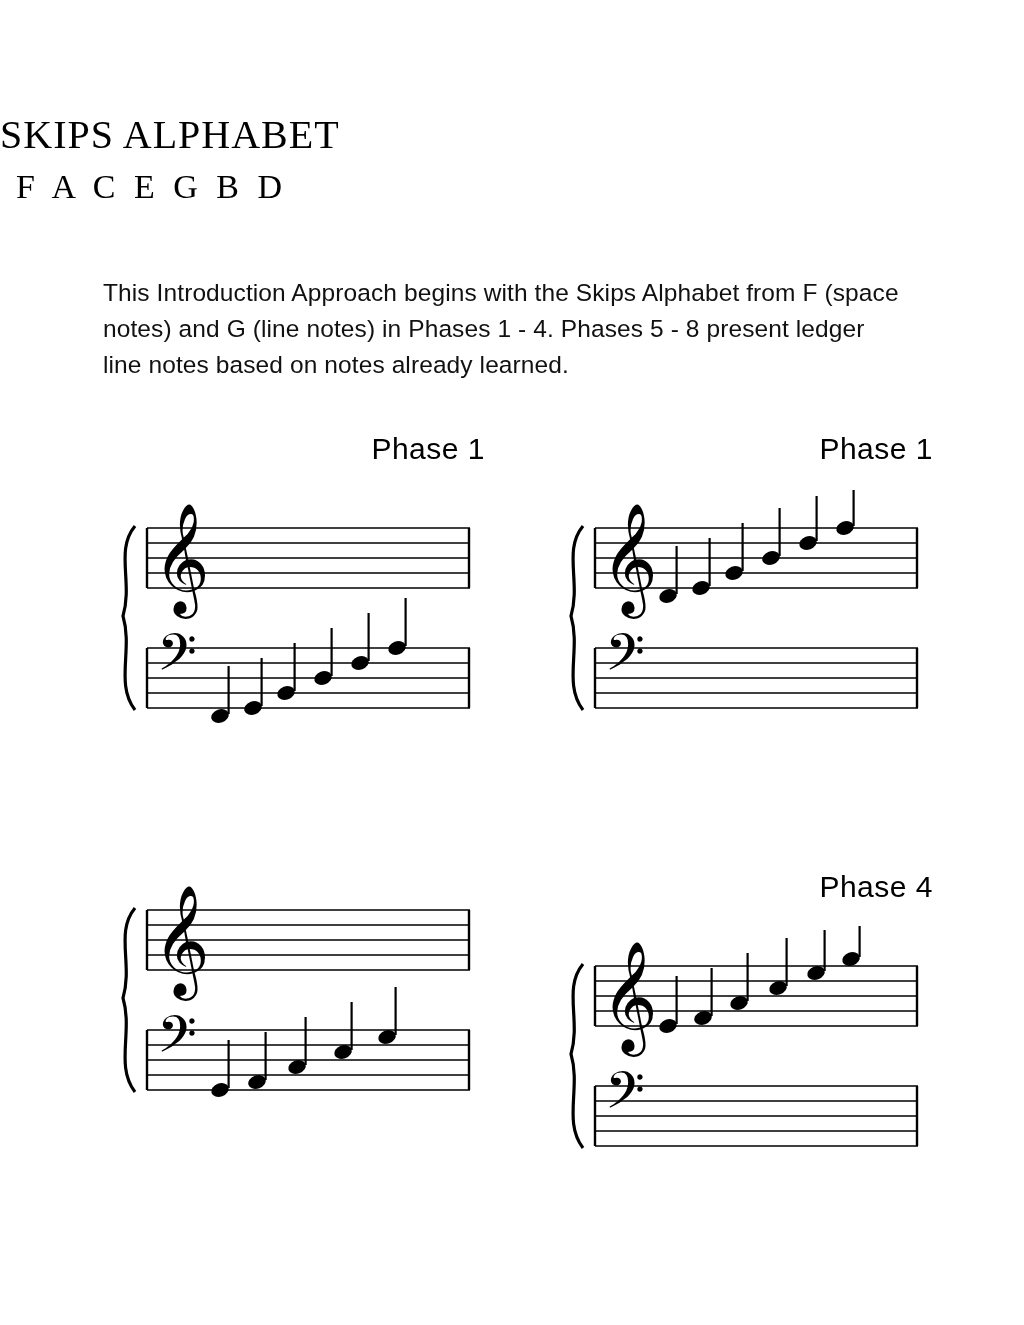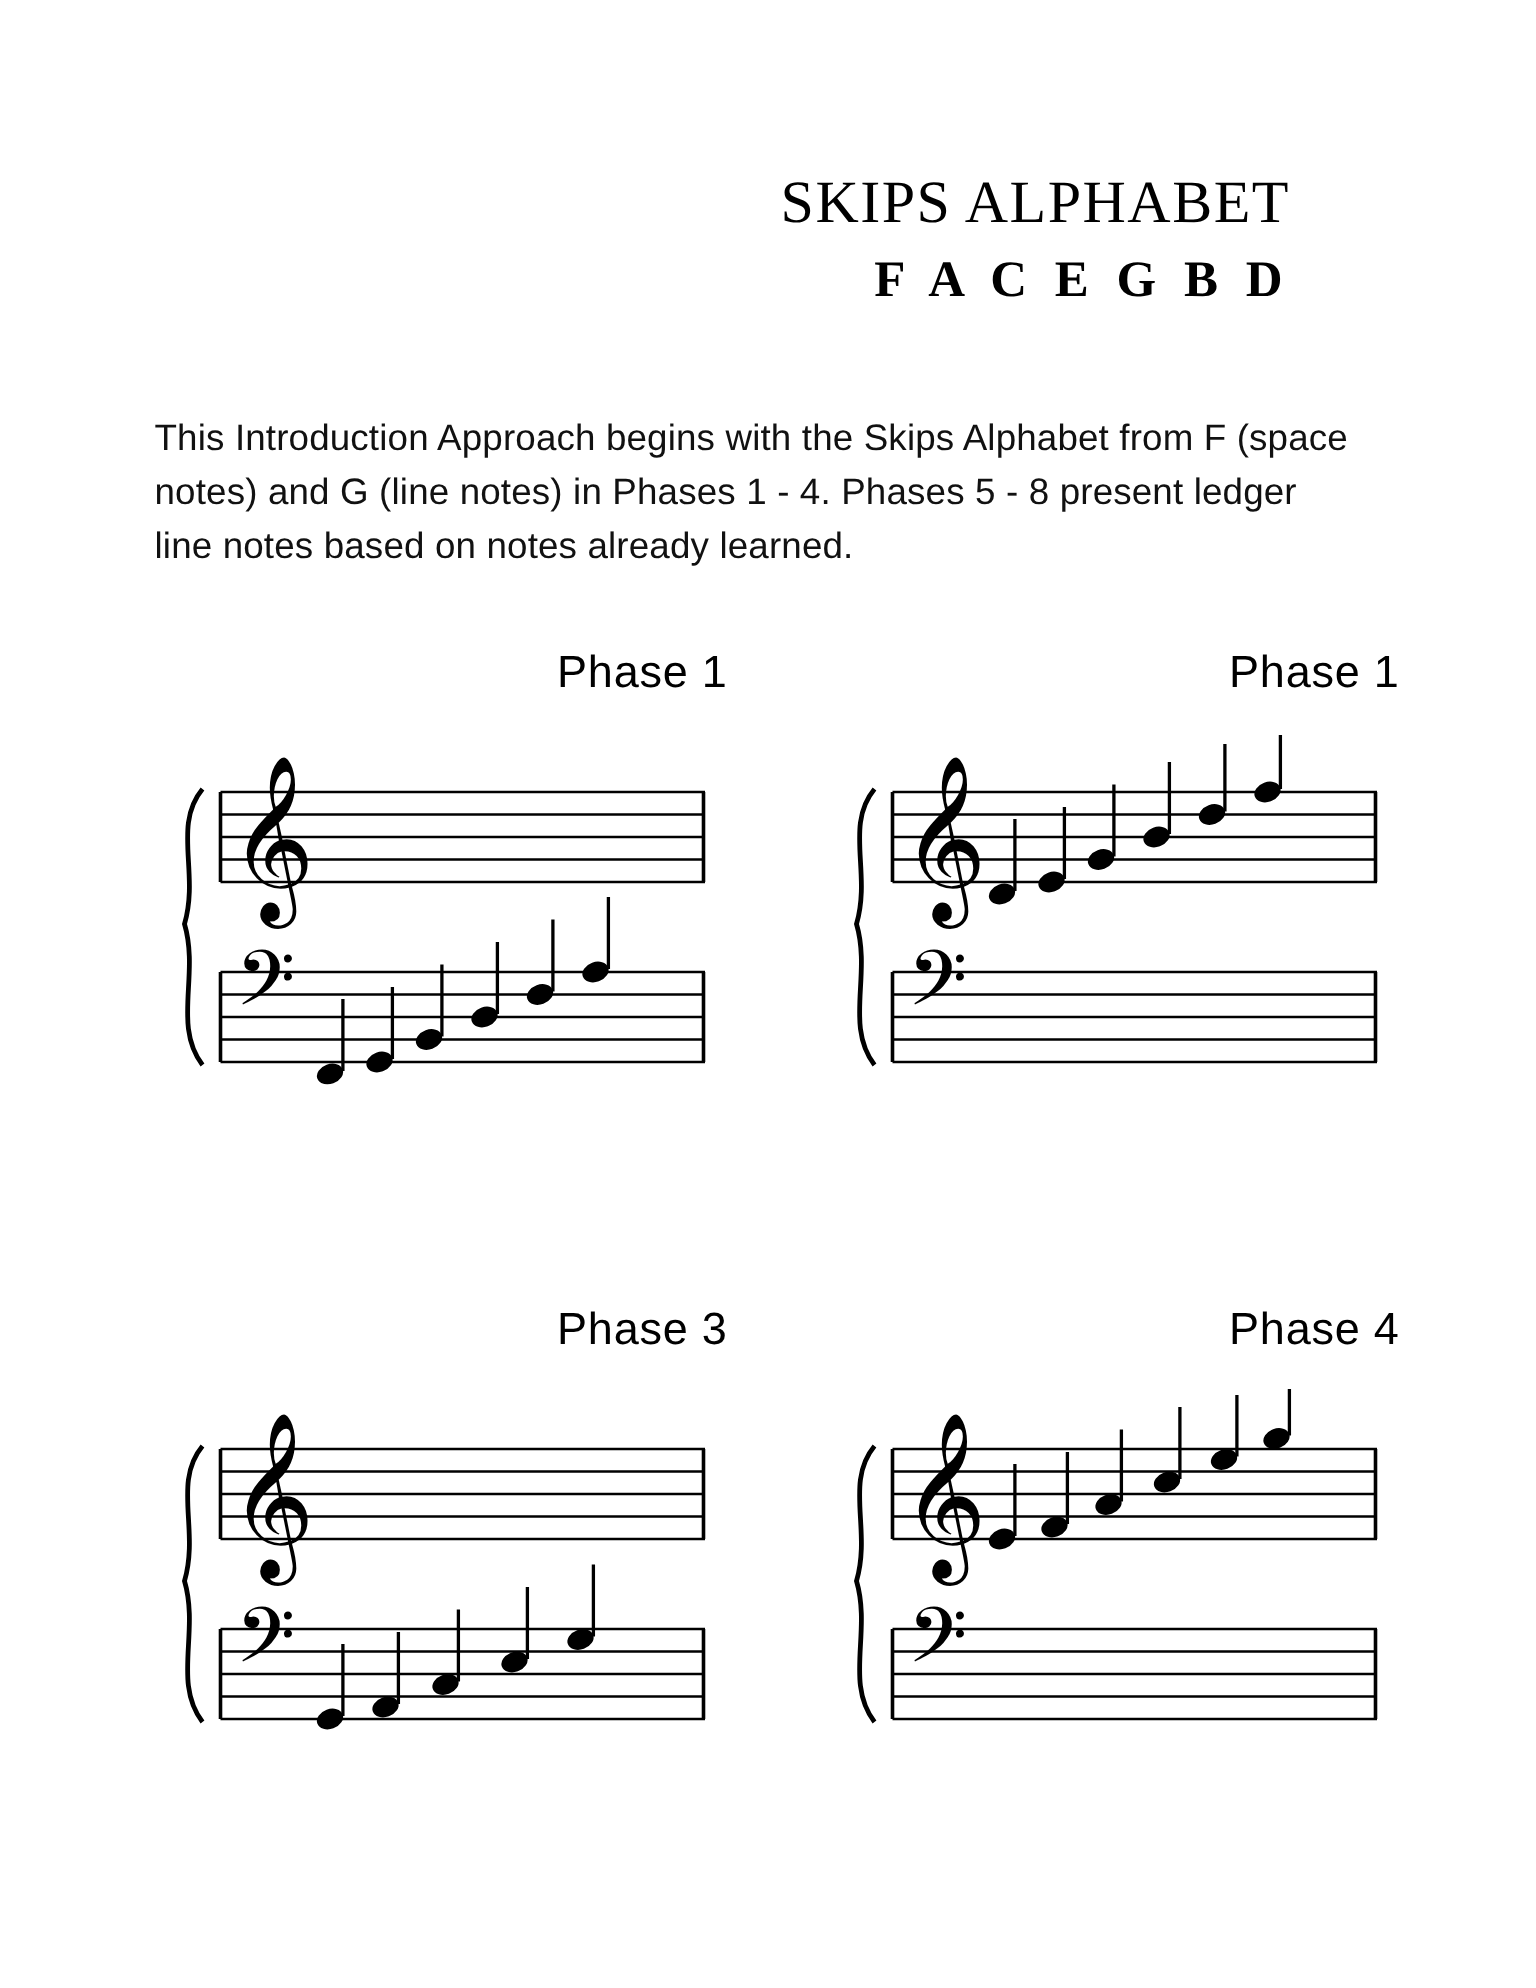--- a/index.html
+++ b/index.html
@@ -15,37 +15,37 @@
     color: #000000;
     overflow: hidden;
   }
 
   
   .title-block {
     position: absolute;
     top: 112px;
     left: 0;
     width: 860px;
-    text-align: right;
+    text-align: left;
   }
   .doc-title {
     font-family: "Liberation Serif", serif;
     font-size: 40px;
     letter-spacing: 1px;
     line-height: 1.15;
     margin: 0;
     font-weight: normal;
   }
   .doc-subtitle {
     font-family: "Liberation Serif", serif;
     font-size: 34px;
     letter-spacing: 5px;
     line-height: 1.35;
-    margin: 6px 0 0 0;
-    font-weight: bold;
+    margin: 6px 0 0 16px;
+    font-weight: normal;
   }
 
   
   .intro {
     position: absolute;
     top: 250px;
     left: 103px;
     width: 800px;
     font-size: 24.5px;
     line-height: 1.47;
@@ -204,21 +204,20 @@
         <g>
             <ellipse cx="312" cy="40" rx="9" ry="6.6" transform="rotate(-20 312 40)"></ellipse>
           </g>
         <line x1="320.6" x2="320.6" y1="38" y2="2" stroke="#000" stroke-width="2.2"></line>
       </g>
     </svg>
   </div>
 </div>
 
 <div class="phase phase-3">
-  <div class="phase-label">Phase 3</div>
   <div class="grand-staff">
     <svg width="400" height="235" viewBox="0 0 400 235" xmlns="http://www.w3.org/2000/svg">
       <g stroke="#000" stroke-width="1.6">
         <line x1="62" y1="40" x2="385" y2="40"></line>
         <line x1="62" y1="55" x2="385" y2="55"></line>
         <line x1="62" y1="70" x2="385" y2="70"></line>
         <line x1="62" y1="85" x2="385" y2="85"></line>
         <line x1="62" y1="100" x2="385" y2="100"></line>
         <line x1="62" y1="160" x2="385" y2="160"></line>
         <line x1="62" y1="175" x2="385" y2="175"></line>

